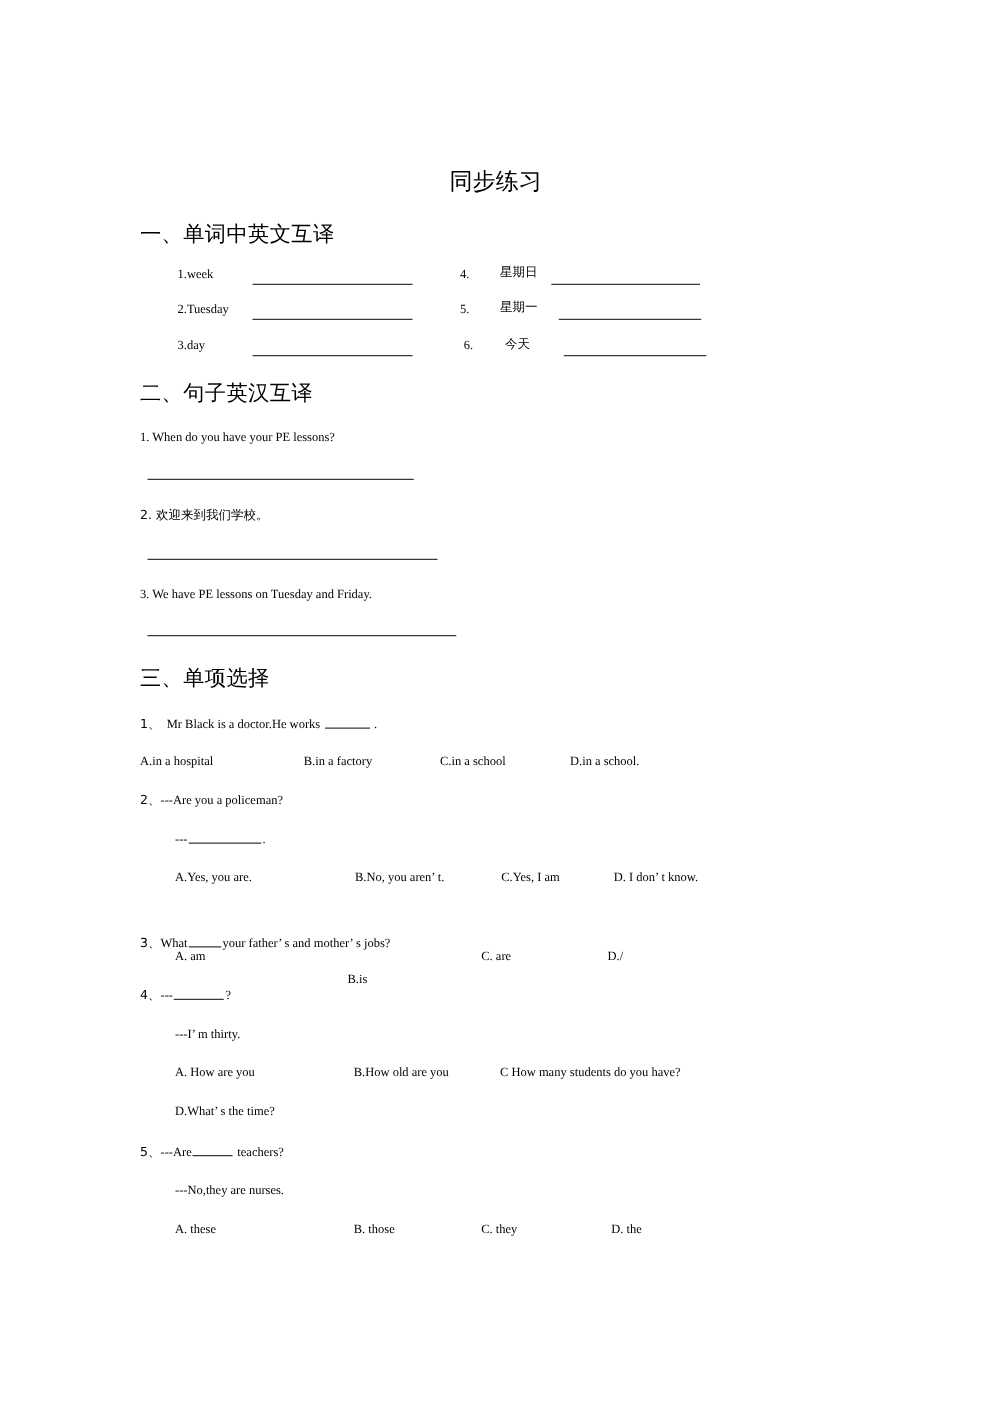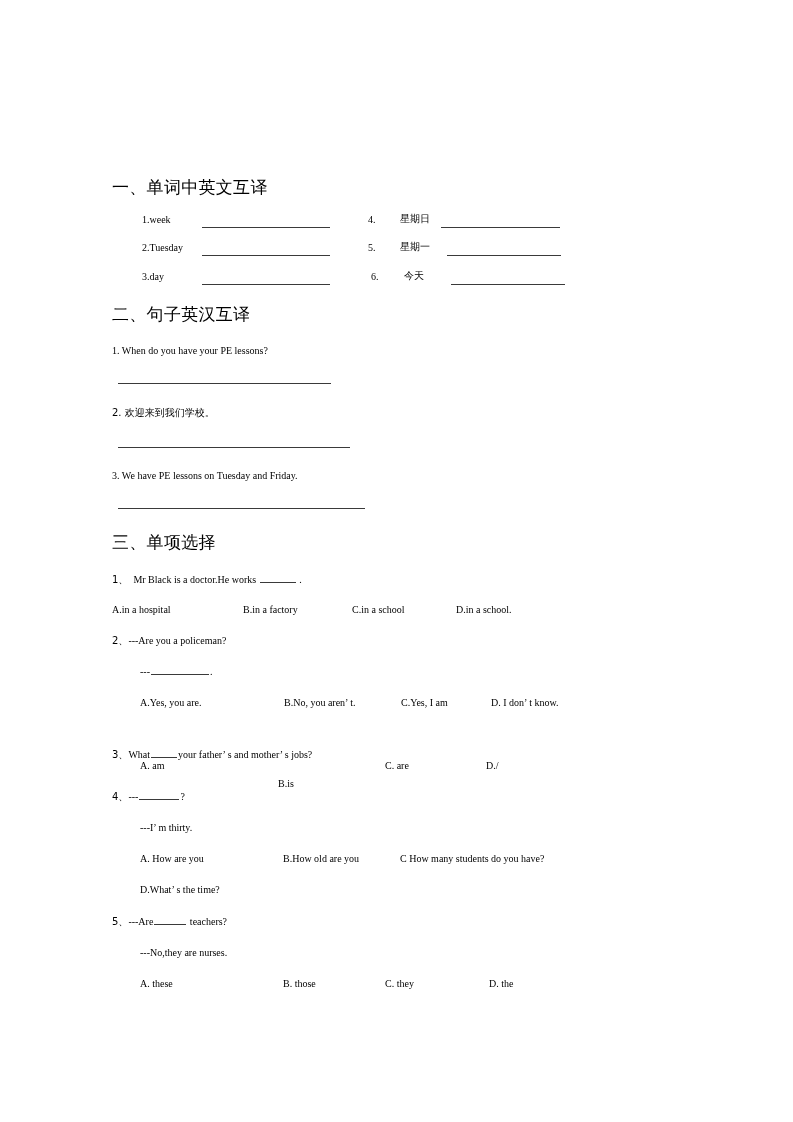--- a/index.html
+++ b/index.html
@@ -79,20 +79,21 @@
     vertical-align: baseline;
     height: 0.85em;
     margin: 0 1px;
   }
 </style>
 </head>
 <body>
 
 <div class="page">
 
+  <div class="doc-subtitle">同步练习</div>
 
   <div class="sec-head" style="top:176px;">一、单词中英文互译</div>
 
   <div class="txt" style="left:142px; top:213px;"><span>1.</span><span>week</span></div>
   <div class="rule" style="left:202px; top:227px; width:128px;"></div>
 
   <div class="txt" style="left:142px; top:241px;"><span>2.</span><span>Tuesday</span></div>
   <div class="rule" style="left:202px; top:255px; width:128px;"></div>
 
   <div class="txt" style="left:142px; top:270px;"><span>3.</span><span>day</span></div>

